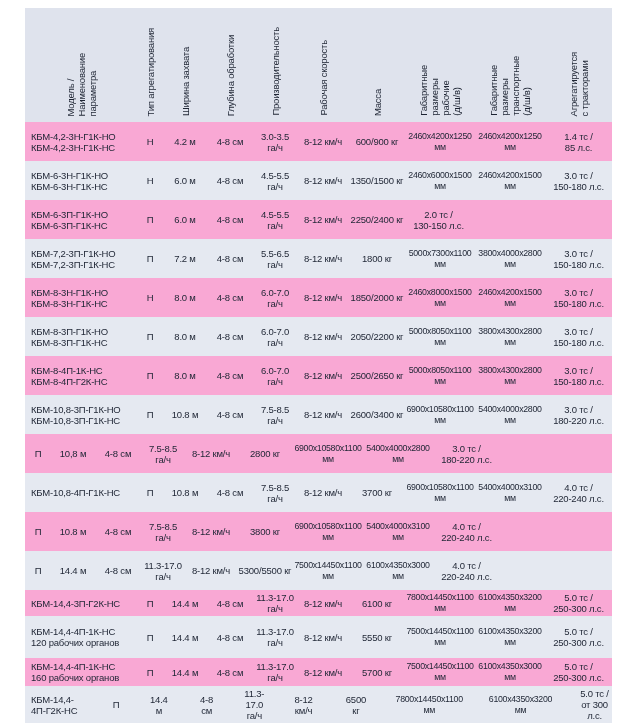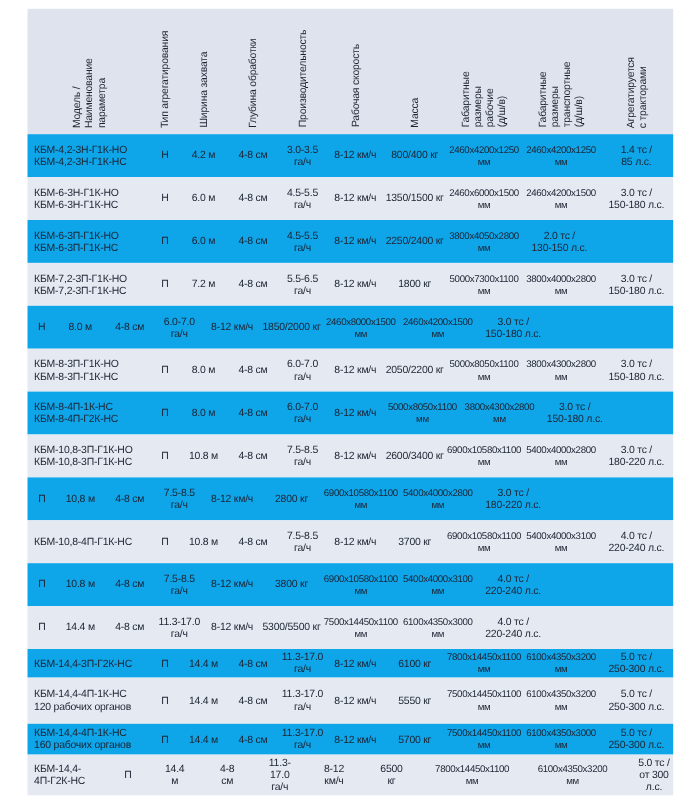--- a/index.html
+++ b/index.html
@@ -33,21 +33,21 @@
     writing-mode:vertical-rl;
     transform:rotate(180deg);
     white-space:pre-line;
     font-size:9.5px;
     line-height:11px;
   }
   
   .trow{
     display:flex;
     min-height:39px;
-    background:#0ea5e9;
+    background:#f9a8d4;
   }
   .trow:nth-child(even){background:var(--stripe-bg,#e5e9f1);}
   .trow:nth-child(13){min-height:24px;}
   .trow:nth-child(14){min-height:42px;}
   .trow:nth-child(15){min-height:28px;}
   .trow:nth-child(16){min-height:37px;gap:24px;}
   .cell{
     display:flex;
     flex-direction:column;
     align-items:center;
@@ -128,21 +128,21 @@
           <div>КБМ-4,2-3Н-Г1К-НС</div>
         </div>
       <div class="cell c1">Н</div>
       <div class="cell c2">4.2 м</div>
       <div class="cell c3">4-8 см</div>
       <div class="cell c4">
           <div>3.0-3.5</div>
           <div>га/ч</div>
         </div>
       <div class="cell c5">8-12 км/ч</div>
-      <div class="cell c6">800/400 кг</div>
+      <div class="cell c6">600/900 кг</div>
       <div class="cell c7">2460x4200x1250 мм</div>
       <div class="cell c8">2460x4200x1250 мм</div>
       <div class="cell c9">
           <div>1.4 тс /</div>
           <div>85 л.с.</div>
         </div>
     </div>
 
     <div class="trow">
       <div class="cell c0 c-model">
@@ -173,21 +173,20 @@
         </div>
       <div class="cell c1">П</div>
       <div class="cell c2">6.0 м</div>
       <div class="cell c3">4-8 см</div>
       <div class="cell c4">
           <div>4.5-5.5</div>
           <div>га/ч</div>
         </div>
       <div class="cell c5">8-12 км/ч</div>
       <div class="cell c6">2250/2400 кг</div>
-      <div class="cell c8">3800x4050x2800 мм</div>
       <div class="cell c9">
           <div>2.0 тс /</div>
           <div>130-150 л.с.</div>
         </div>
     </div>
 
     <div class="trow">
       <div class="cell c0 c-model">
           <div>КБМ-7,2-3П-Г1К-НО</div>
           <div>КБМ-7,2-3П-Г1К-НС</div>
@@ -203,20 +202,24 @@
       <div class="cell c6">1800 кг</div>
       <div class="cell c7">5000x7300x1100 мм</div>
       <div class="cell c8">3800x4000x2800 мм</div>
       <div class="cell c9">
           <div>3.0 тс /</div>
           <div>150-180 л.с.</div>
         </div>
     </div>
 
     <div class="trow">
+      <div class="cell c0 c-model">
+          <div>КБМ-8-3Н-Г1К-НО</div>
+          <div>КБМ-8-3Н-Г1К-НС</div>
+        </div>
       <div class="cell c1">Н</div>
       <div class="cell c2">8.0 м</div>
       <div class="cell c3">4-8 см</div>
       <div class="cell c4">
           <div>6.0-7.0</div>
           <div>га/ч</div>
         </div>
       <div class="cell c5">8-12 км/ч</div>
       <div class="cell c6">1850/2000 кг</div>
       <div class="cell c7">2460x8000x1500 мм</div>
@@ -255,20 +258,21 @@
           <div>КБМ-8-4П-Г2К-НС</div>
         </div>
       <div class="cell c1">П</div>
       <div class="cell c2">8.0 м</div>
       <div class="cell c3">4-8 см</div>
       <div class="cell c4">
           <div>6.0-7.0</div>
           <div>га/ч</div>
         </div>
       <div class="cell c5">8-12 км/ч</div>
+      <div class="cell c6">2500/2650 кг</div>
       <div class="cell c7">5000x8050x1100 мм</div>
       <div class="cell c8">3800x4300x2800 мм</div>
       <div class="cell c9">
           <div>3.0 тс /</div>
           <div>150-180 л.с.</div>
         </div>
     </div>
 
     <div class="trow">
       <div class="cell c0 c-model">

